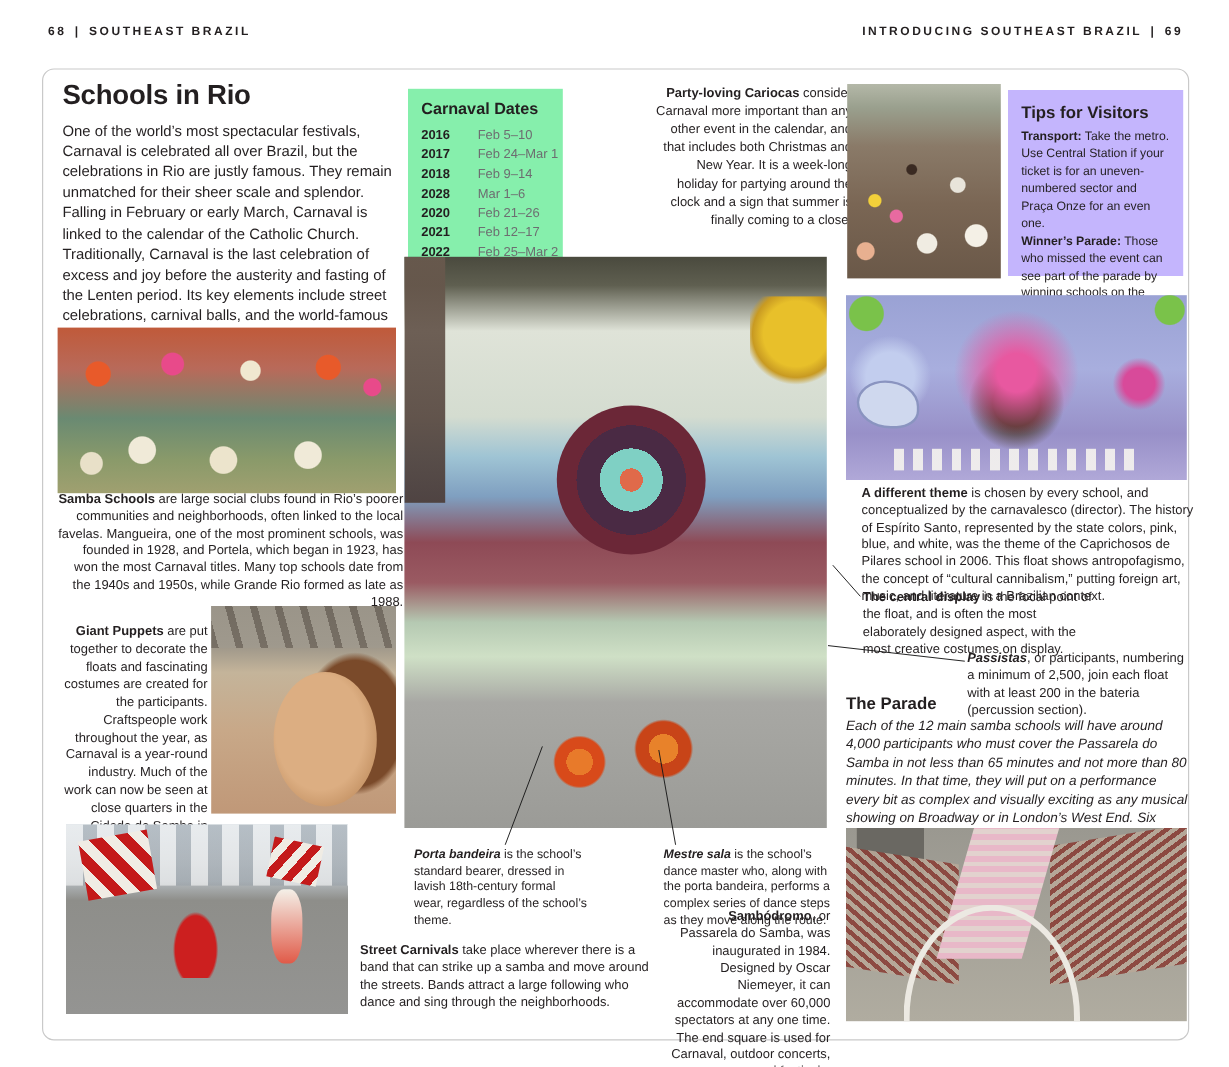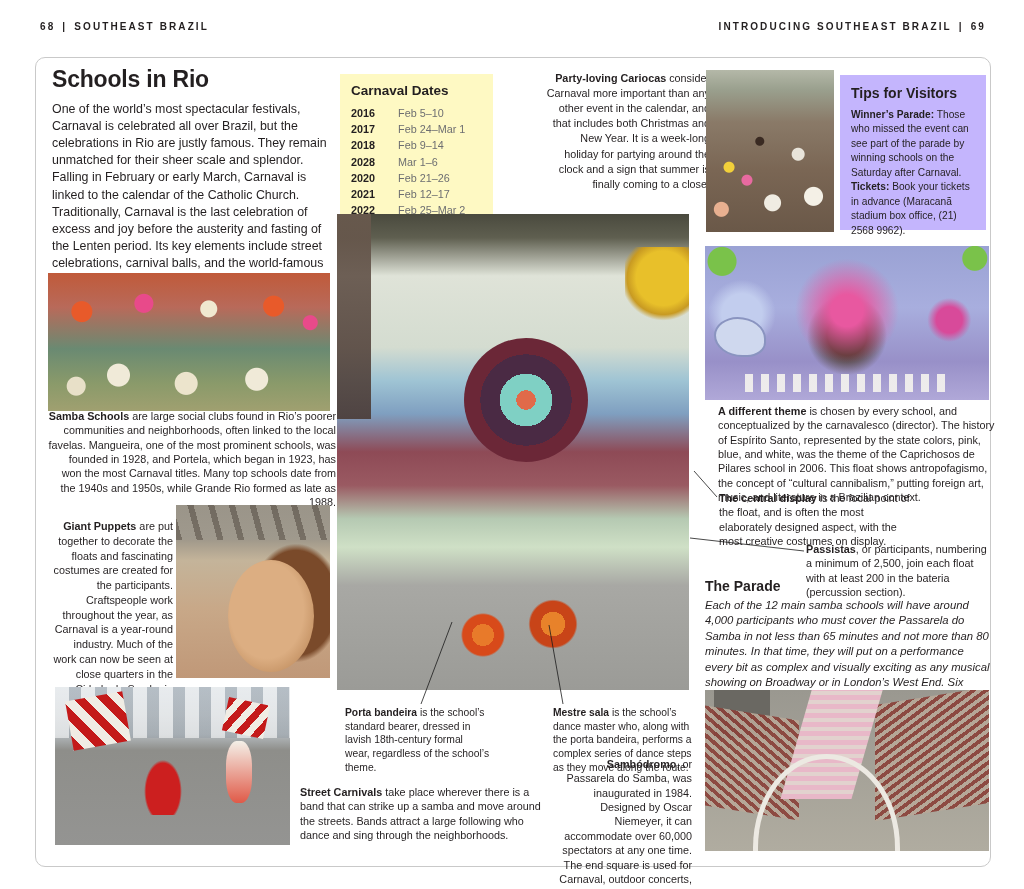--- a/index.html
+++ b/index.html
@@ -17,37 +17,37 @@
   .runhead .pipe{padding:0 7px;font-weight:bold;}
 
   
   #frame{left:35px;top:57px;width:954px;height:808px;border:1px solid #c9c9c9;border-radius:10px;}
 
   
   #title{left:52px;top:66px;font-size:23px;font-weight:bold;letter-spacing:-0.2px;}
   #intro{left:52px;top:101px;width:276px;font-size:12.4px;line-height:1.38;}
 
   
-  #dates-box{left:340px;top:74px;width:153px;background:#fef9c3;padding:9px 11px 12px;box-sizing:border-box;}
+  #dates-box{left:340px;top:74px;width:129px;background:#86efac;padding:9px 11px 12px;box-sizing:border-box;}
   .dates-title{font-size:13.5px;font-weight:bold;margin:0 0 7px 0;}
   .date-row{font-size:10.8px;line-height:1.5;white-space:nowrap;}
   .date-row .dt{color:#6d6e71;padding-left:20px;}
 
   
   #party-cap{left:546px;top:71px;width:164px;text-align:right;font-size:10.8px;line-height:1.4;}
 
   
   #tips-box{left:840px;top:75px;width:146px;height:155px;background:#c4b5fd;padding:10px 11px;box-sizing:border-box;}
   .tips-title{font-size:14px;font-weight:bold;margin:0 0 7px 0;}
   .tips-item{font-size:10.2px;line-height:1.42;}
 
   
   .cap{font-size:10.8px;line-height:1.33;margin:0;}
   .cap b{font-weight:bold;}
-  .cap.bi > b{}
+  .cap.bi > b{font-style:italic;}
   .small{font-size:10.3px;}
 
   #cap-samba{left:48px;top:409px;width:288px;text-align:right;}
   #cap-puppets{left:50px;top:519px;width:123px;text-align:right;line-height:1.37;}
   #cap-theme{left:705px;top:404px;width:287px;margin-left:13px;}
   #cap-central{left:719px;top:491px;width:192px;}
   #cap-passistas{left:806px;top:542px;width:185px;}
   #parade-title{left:705px;top:578px;font-size:14px;font-weight:bold;}
   #parade-text{left:705px;top:598px;width:287px;font-style:italic;font-size:11.3px;line-height:1.37;}
   #cap-porta{left:345px;top:706px;width:145px;}
@@ -175,20 +175,21 @@
 </div>
 
 <p class="abs cap" id="party-cap">
   <b>Party-loving Cariocas</b><span> consider Carnaval more important than any other event in the calendar, and that includes both Christmas and New Year. It is a week-long holiday for partying around the clock and a sign that summer is finally coming to a close.</span>
 </p>
 
 <div class="abs photo" id="crowd-photo"></div>
 
 <div class="abs" id="tips-box">
   <p class="tips-title">Tips for Visitors</p>
+  <div class="tips-item"><b>Transport:</b><span> Take the metro. Use Central Station if your ticket is for an uneven-numbered sector and Praça Onze for an even one.</span></div>
   <div class="tips-item"><b>Winner’s Parade:</b><span> Those who missed the event can see part of the parade by winning schools on the Saturday after Carnaval.</span></div>
   <div class="tips-item"><b>Tickets:</b><span> Book your tickets in advance (Maracanã stadium box office, (21) 2568 9962).</span></div>
 </div>
 
 <div class="abs photo" id="samba-photo"></div>
 <p class="abs cap" id="cap-samba">
   <b>Samba Schools</b><span> are large social clubs found in Rio’s poorer communities and neighborhoods, often linked to the local favelas. Mangueira, one of the most prominent schools, was founded in 1928, and Portela, which began in 1923, has won the most Carnaval titles. Many top schools date from the 1940s and 1950s, while Grande Rio formed as late as 1988.</span>
 </p>
 
 <p class="abs cap" id="cap-puppets">

